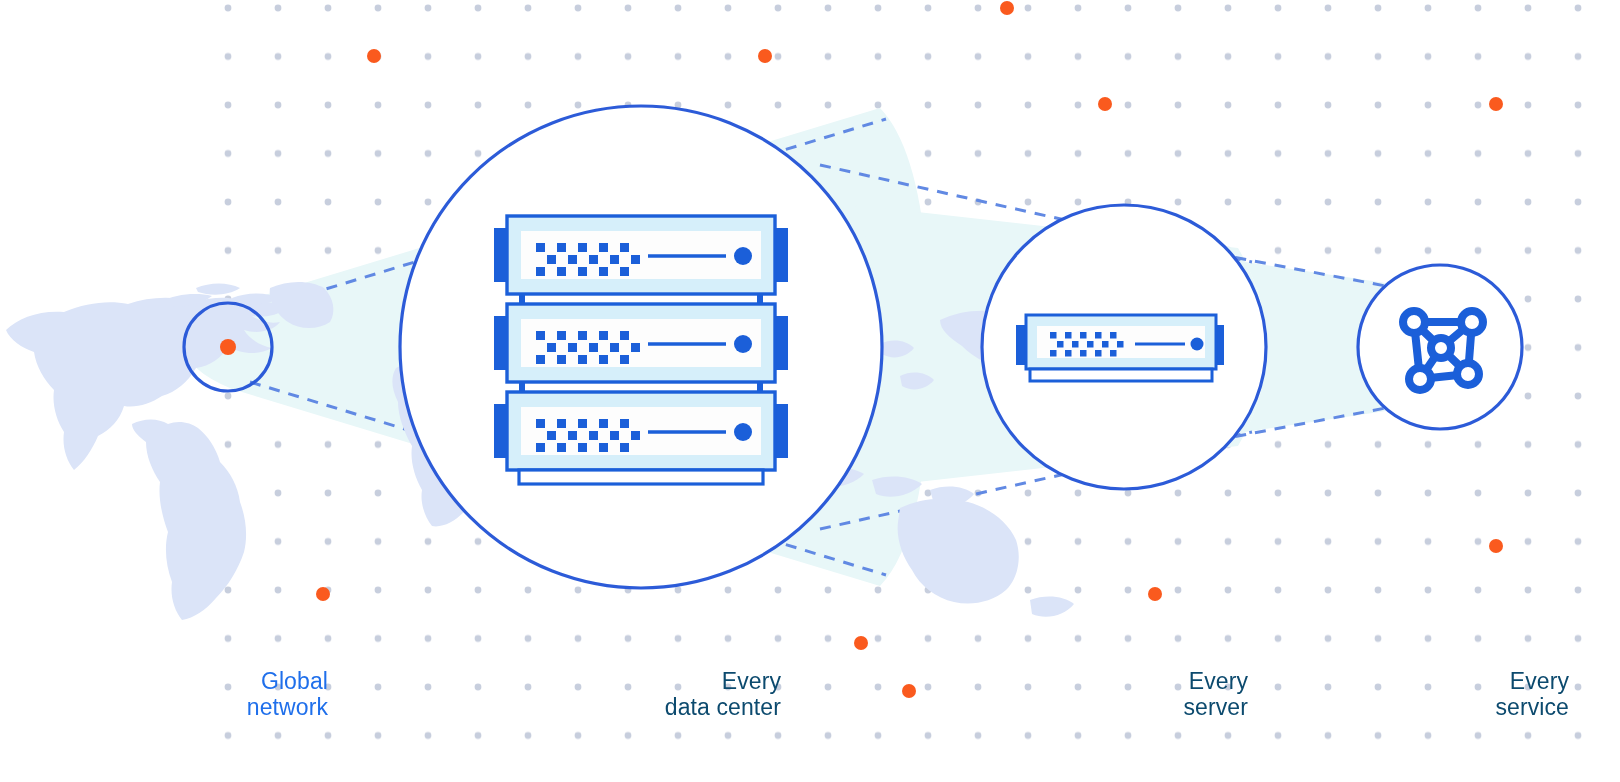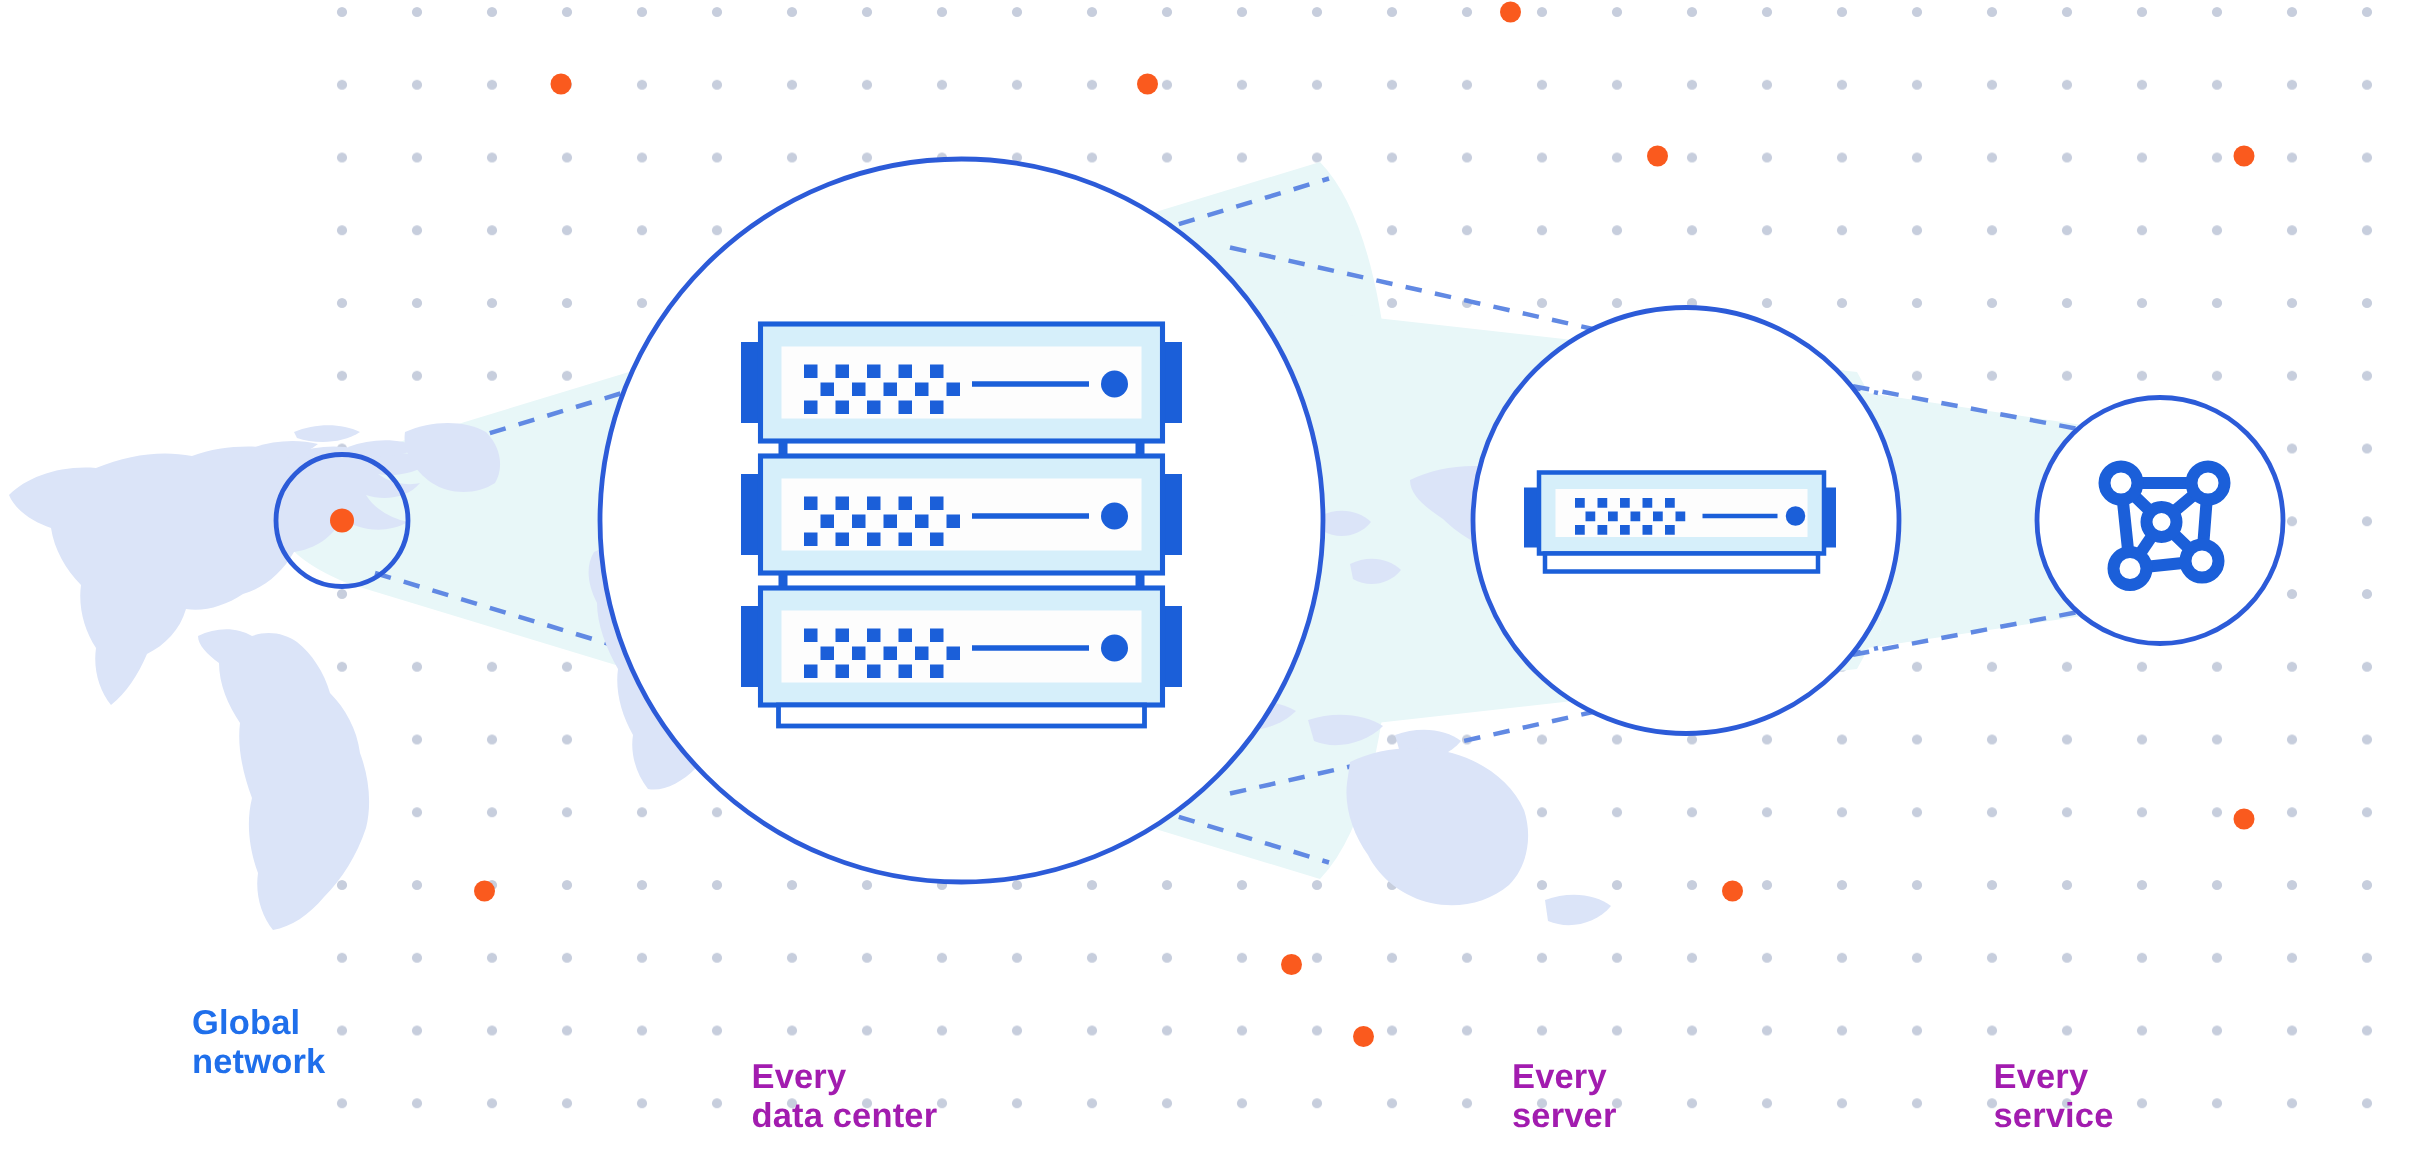--- a/index.html
+++ b/index.html
@@ -7,28 +7,28 @@
     width:1620px;height:782px;
     background:#ffffff;
     font-family:"Liberation Sans", sans-serif;
     overflow:hidden;
     position:relative;
   }
   #stage{position:absolute;inset:0;width:1620px;height:782px;}
   #stage svg{display:block;}
   .lbl{
     position:absolute;
-    text-align:left;
+    text-align:right;
     font-size:23px;
-    font-weight:700;
+    font-weight:400;
     line-height:1.12;
     letter-spacing:.1px;
     white-space:pre-line;
   }
-  .lbl.dark{color:#a21caf;margin-top:36px;}
+  .lbl.dark{color:#0c4a6e;}
   .lbl.blue{color:#1f6feb;}
 </style>
 </head>
 <body>
 
 <div id="stage">
   <svg width="1620" height="782" viewBox="0 0 1620 782" xmlns="http://www.w3.org/2000/svg">
     <defs>
       <pattern id="dotgrid" x="228" y="8" width="50" height="48.5" patternUnits="userSpaceOnUse">
         <circle cx="0" cy="0" r="3.4" fill="#c7cedd"></circle>

